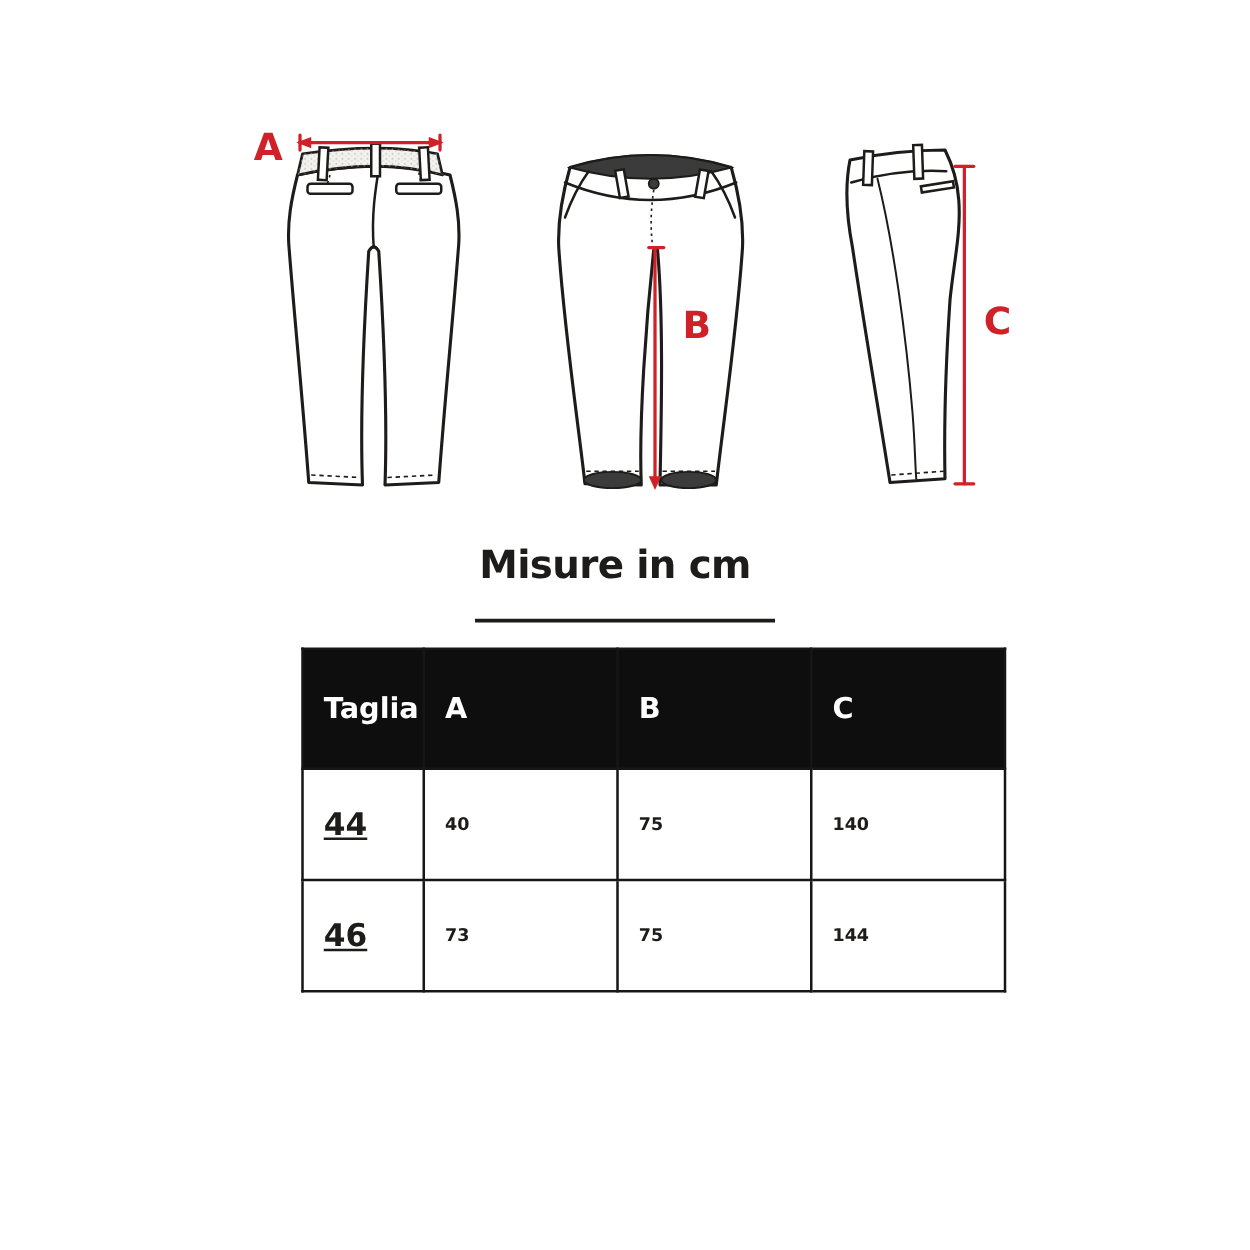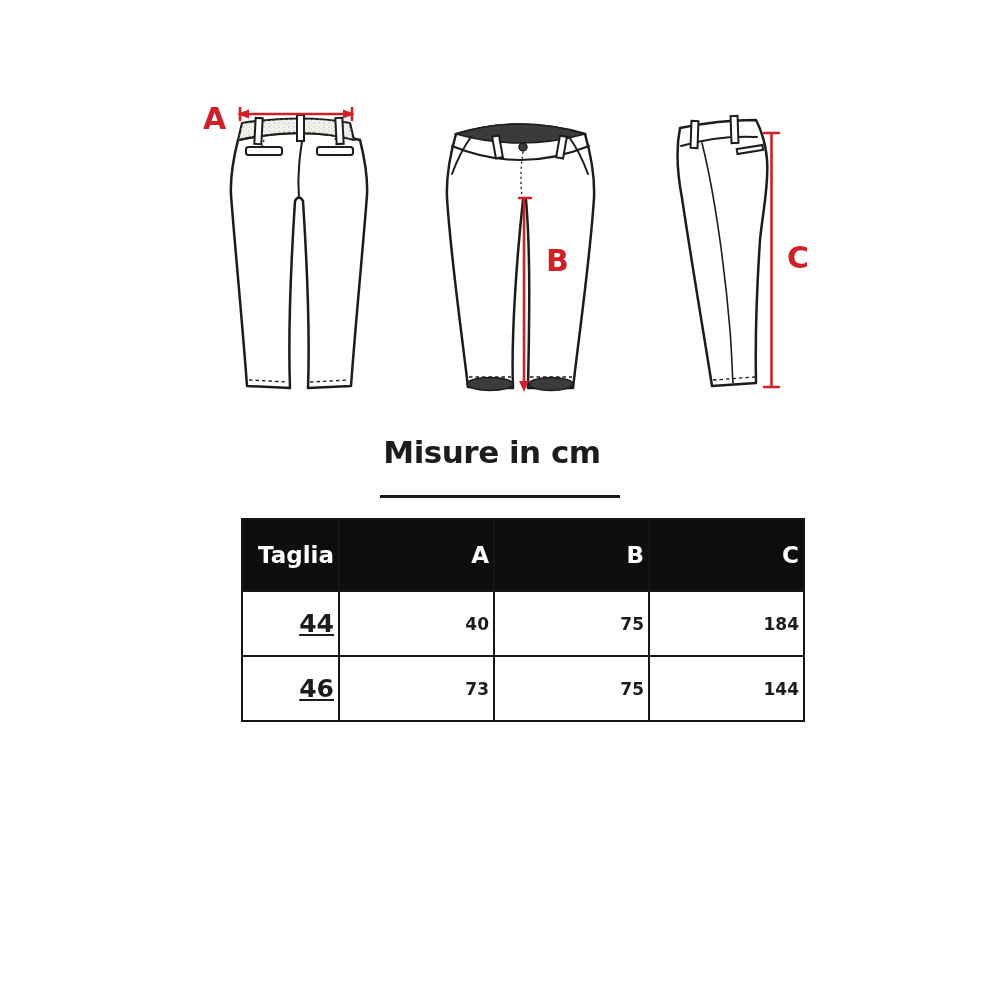--- a/index.html
+++ b/index.html
@@ -30,30 +30,30 @@
   .title-underline{
     position:absolute;left:380px;top:495px;width:240px;height:3px;
     background:var(--ink);
   }
   table.size-table{
     position:absolute;left:241px;top:518px;width:562px;
     border-collapse:collapse;table-layout:fixed;
   }
   .size-table th,.size-table td{
     border:2px solid var(--table-border);
-    text-align:right;vertical-align:middle;font-weight:bold;
-    padding:4px;color:var(--ink);background:#fff;
+    text-align:left;vertical-align:middle;font-weight:bold;
+    padding:16px;color:var(--ink);background:#fff;
   }
   .size-table thead th{
     background:var(--table-header-bg);color:var(--table-header-text);
     height:62px;font-size:23px;
   }
   .size-table td{height:55px;}
   .size-table td.size-col{font-size:25px;text-decoration:underline;}
-  .size-table td.val{font-size:17px;}
+  .size-table td.val{font-size:14px;}
 
   
   svg .outline{fill:#ffffff;stroke:var(--ink);stroke-width:2.5;stroke-linejoin:round;stroke-linecap:round;}
   svg .band{fill:#f3f2ef;stroke:var(--ink);stroke-width:2.2;stroke-linejoin:round;}
   svg .line{fill:none;stroke:var(--ink);stroke-width:2;stroke-linecap:round;}
   svg .thinline{fill:none;stroke:var(--ink);stroke-width:1.6;stroke-linecap:round;}
   svg .dotted{fill:none;stroke:var(--ink);stroke-width:1.3;stroke-dasharray:2 3;}
   svg .dashed{fill:none;stroke:var(--ink);stroke-width:1.3;stroke-dasharray:3.5 3;}
   svg .loop{fill:#ffffff;stroke:var(--ink);stroke-width:2;}
   svg .pocket{fill:#ffffff;stroke:var(--ink);stroke-width:2;}
@@ -173,21 +173,21 @@
         <th>A</th>
         <th>B</th>
         <th>C</th>
       </tr>
     </thead>
     <tbody>
       <tr>
         <td class="size-col">44</td>
         <td class="val">40</td>
         <td class="val">75</td>
-        <td class="val">184</td>
+        <td class="val">140</td>
       </tr>
       <tr>
         <td class="size-col">46</td>
         <td class="val">73</td>
         <td class="val">75</td>
         <td class="val">144</td>
       </tr>
     </tbody>
   </table>
 

